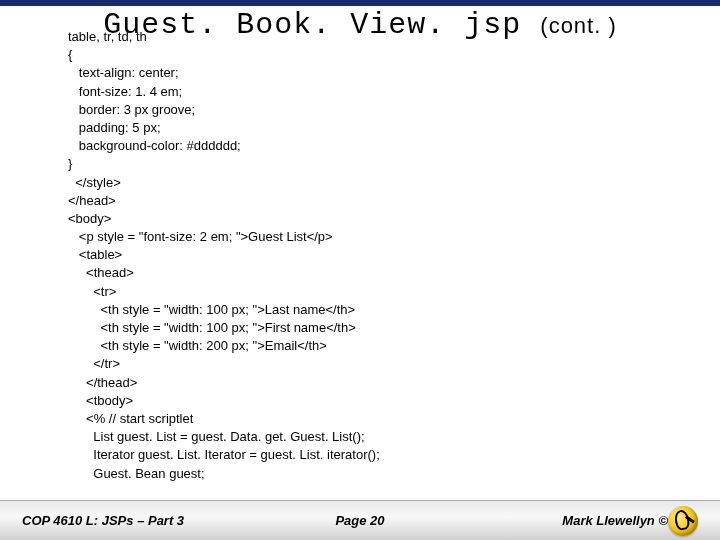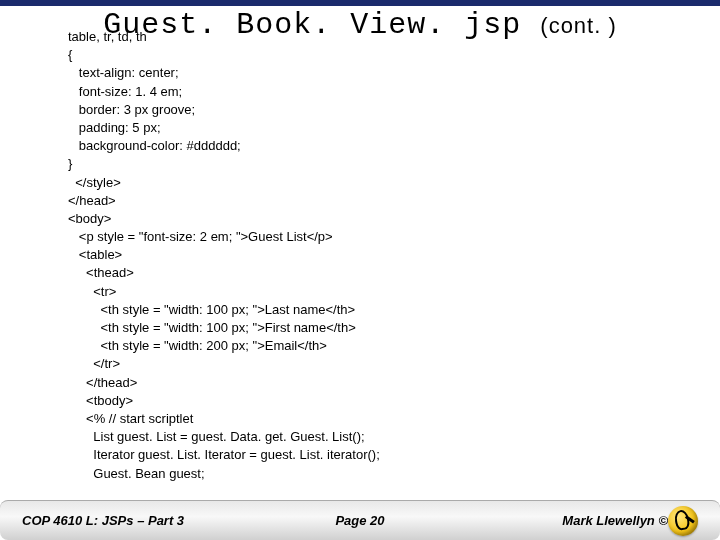--- a/index.html
+++ b/index.html
@@ -35,21 +35,20 @@
     position: absolute;
     left: 0; right: 0; bottom: 0;
     height: 40px;
     background: linear-gradient(to bottom, #e8e8e8 0%, #f8f8f8 40%, #d0d0d0 100%);
     border-top: 1px solid #aaa;
     display: flex;
     align-items: center;
     justify-content: space-between;
     padding: 0 22px 0 22px;
     font-family: Arial, Helvetica, sans-serif;
-    border-radius: 8px;
   }
   .footer .left {
     font-weight: bold;
     font-style: italic;
     font-size: 13px;
     color: #000;
   }
   .footer .center {
     font-weight: bold;
     font-style: italic;

